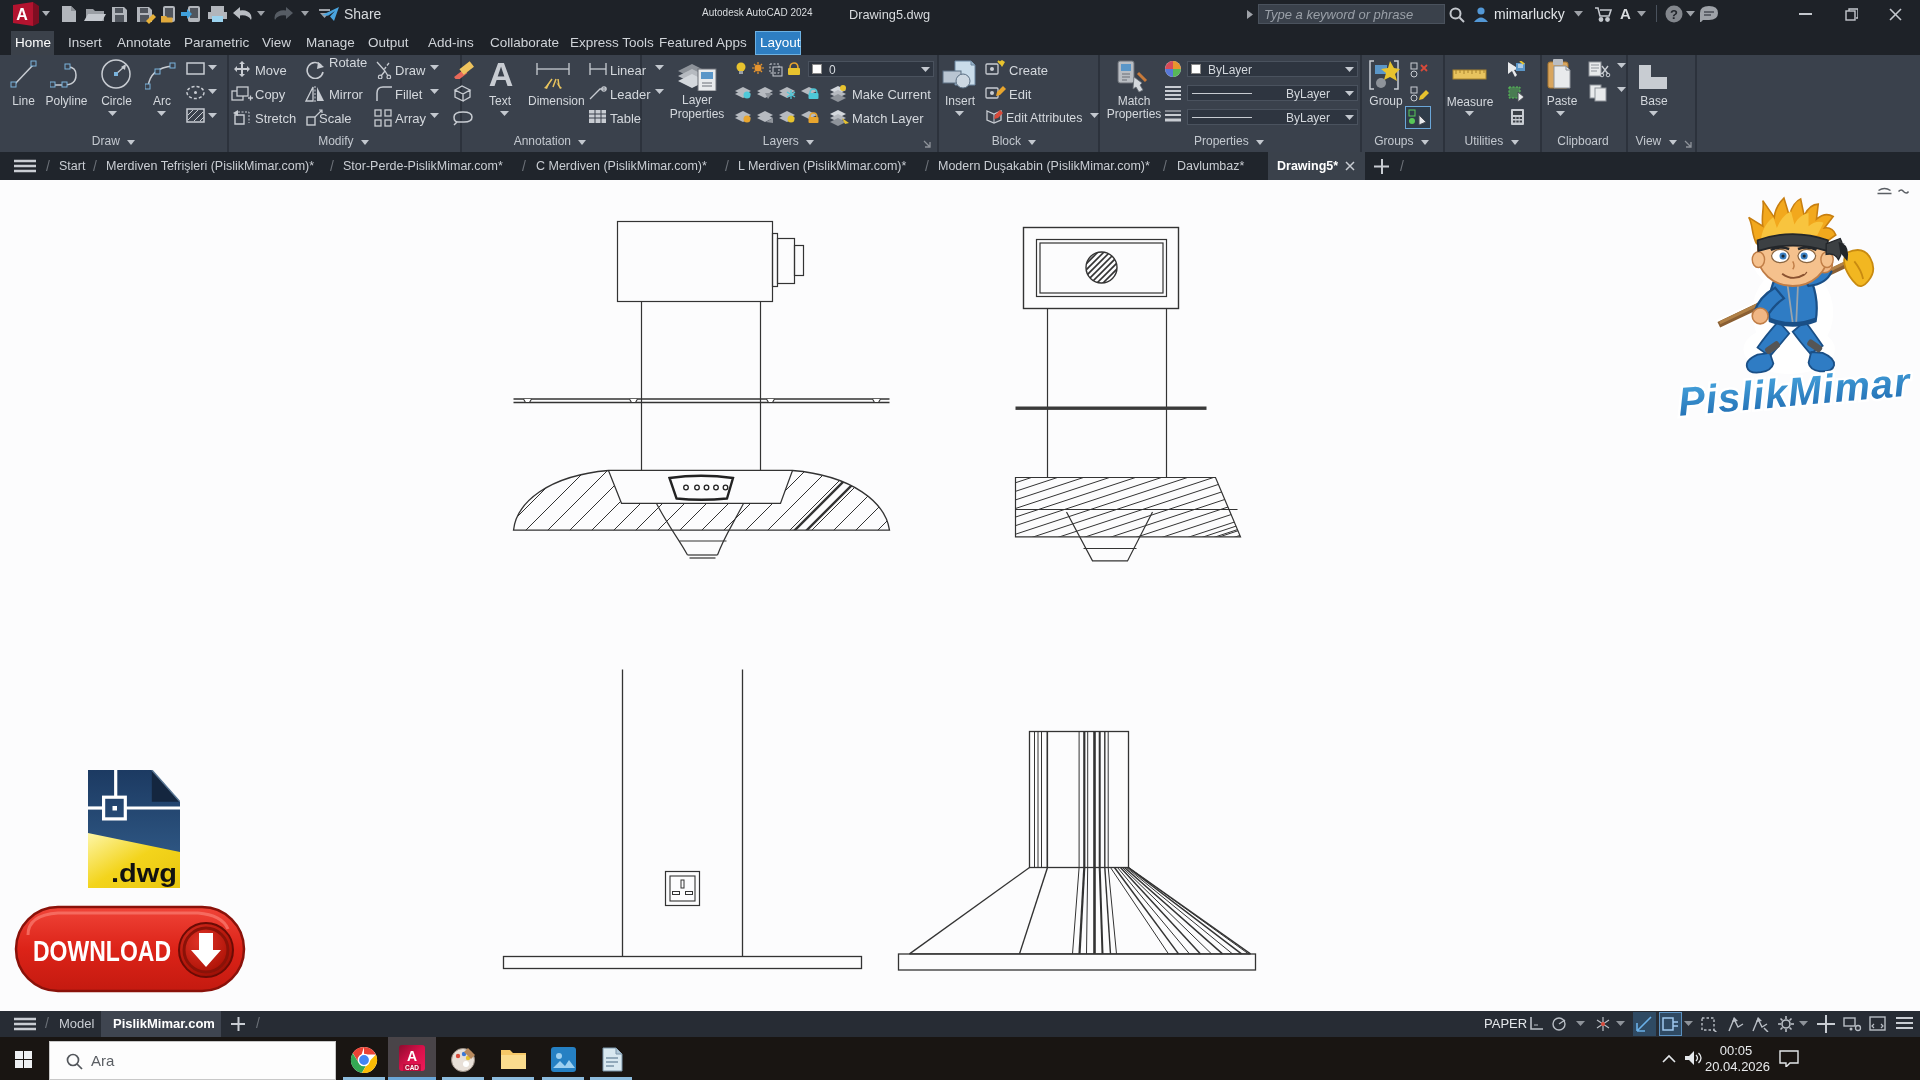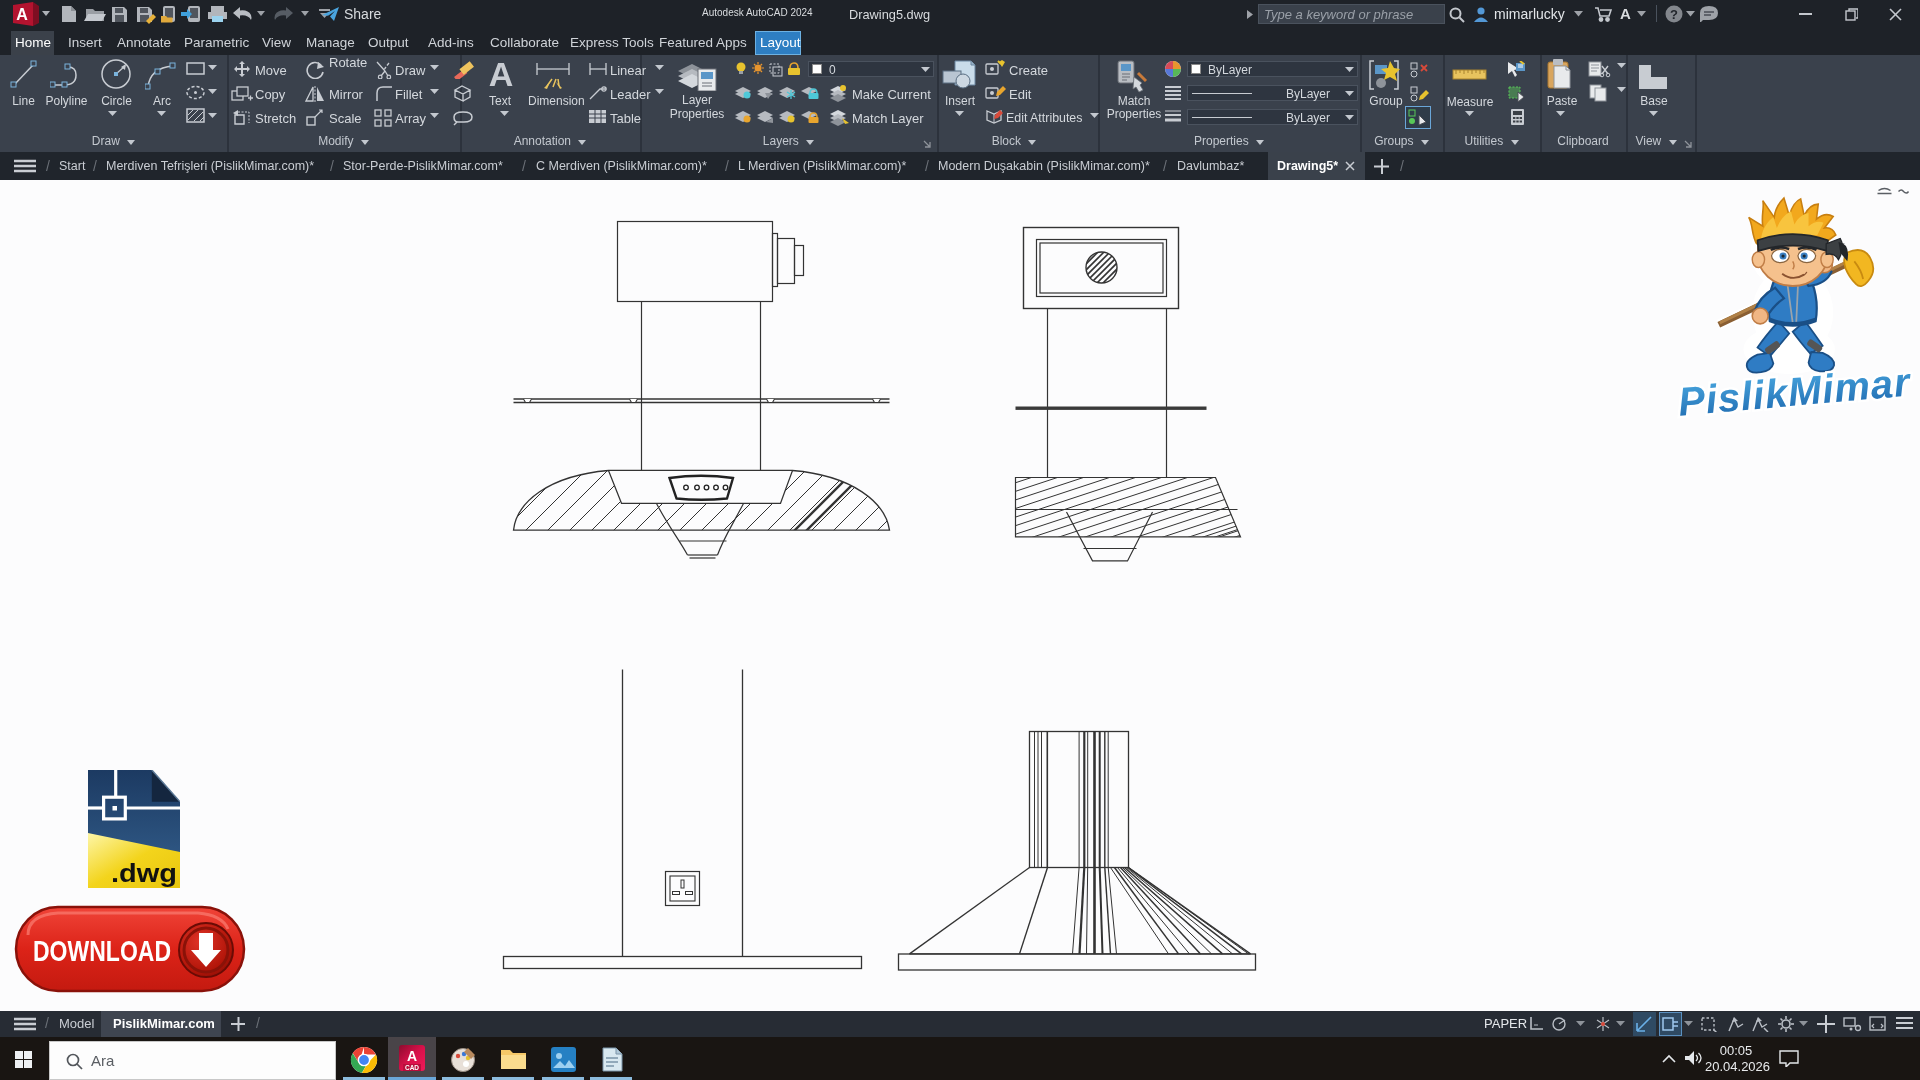--- a/index.html
+++ b/index.html
@@ -278,21 +278,21 @@
     <svg class="abs" style="left:231px;top:54px" width="22" height="18">
         <path d="M4,6 h9 v9 h-9 z" fill="none" stroke="#c8ccd2" stroke-width="1.4"></path>
         <path d="M7,3 l11,0 0,11" fill="none" stroke="#c8ccd2" stroke-width="1" stroke-dasharray="2 1.5"></path>
         <polygon points="2,4 7,1 7,7" fill="#c8ccd2"></polygon>
       </svg>
     <div class="ic-label" style="left:255px;top:56px;text-align:left;font-size:13px;">Stretch</div>
     <svg class="abs" style="left:305px;top:54px" width="20" height="18">
         <rect x="2" y="8" width="8" height="8" fill="none" stroke="#c8ccd2" stroke-width="1.4"></rect>
         <path d="M10,8 L17,1 M14,1 l3,0 0,3" fill="none" stroke="#c8ccd2" stroke-width="1.2"></path>
       </svg>
-    <div class="ic-label" style="left:329px;top:56px;text-align:left;font-size:13px;">Scale</div>
+    <div class="ic-label" style="left:319px;top:56px;text-align:left;font-size:13px;">Scale</div>
     <svg class="abs" style="left:374px;top:54px" width="20" height="18">
         <rect x="1" y="1" width="6" height="6" fill="none" stroke="#c8ccd2" stroke-width="1.3"></rect>
         <rect x="11" y="1" width="6" height="6" fill="none" stroke="#c8ccd2" stroke-width="1.3"></rect>
         <rect x="1" y="11" width="6" height="6" fill="none" stroke="#c8ccd2" stroke-width="1.3"></rect>
         <rect x="11" y="11" width="6" height="6" fill="none" stroke="#c8ccd2" stroke-width="1.3"></rect>
       </svg>
     <div class="ic-label" style="left:395px;top:56px;text-align:left;font-size:13px;">Array</div>
     <svg class="abs" style="left:430px;top:58px" width="10" height="6">
         <polygon points="0,0 9,0 4.5,5" fill="#c3c8cf"></polygon>
       </svg>

